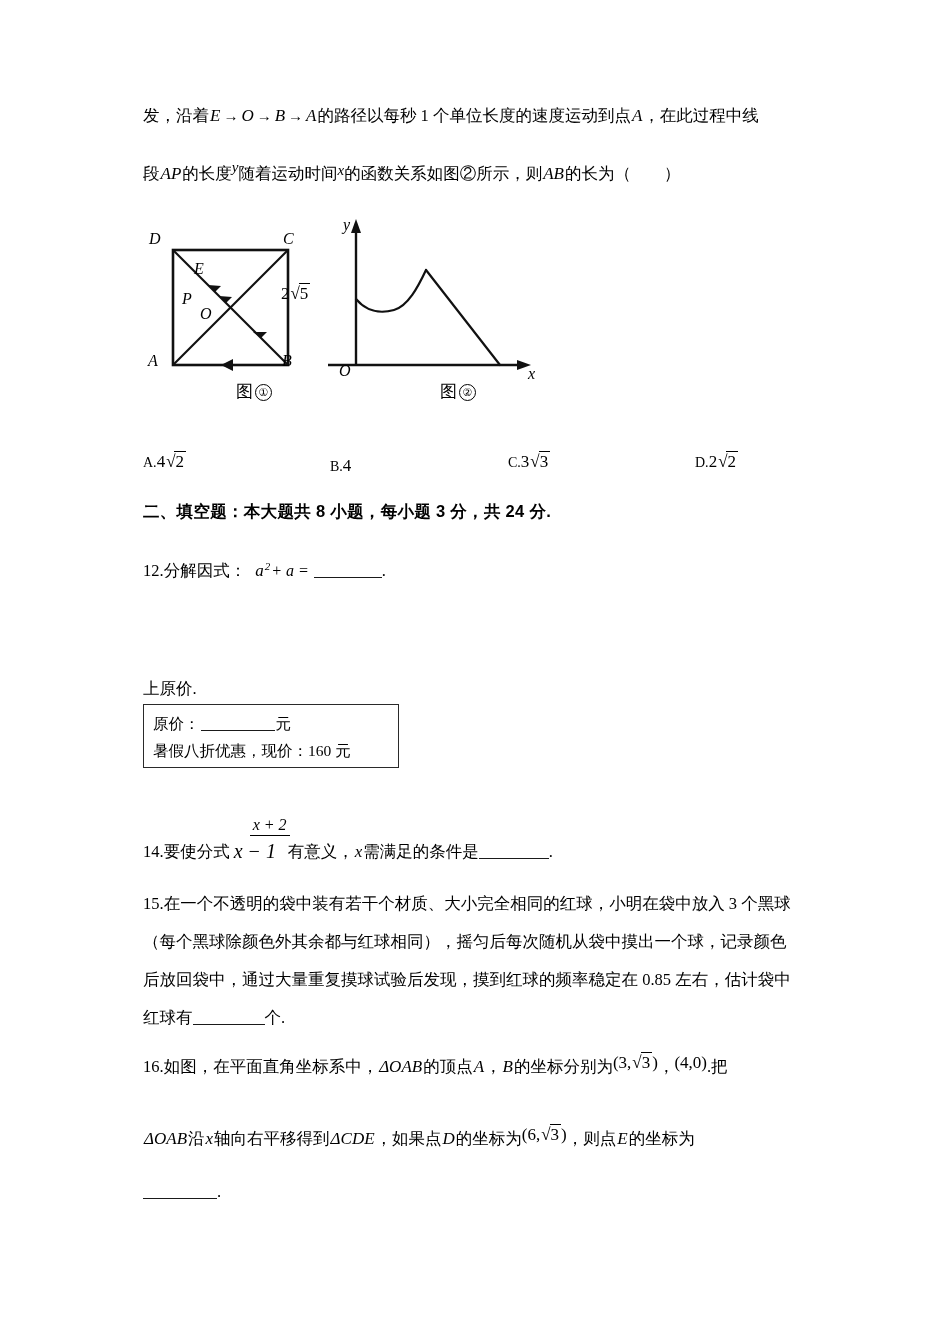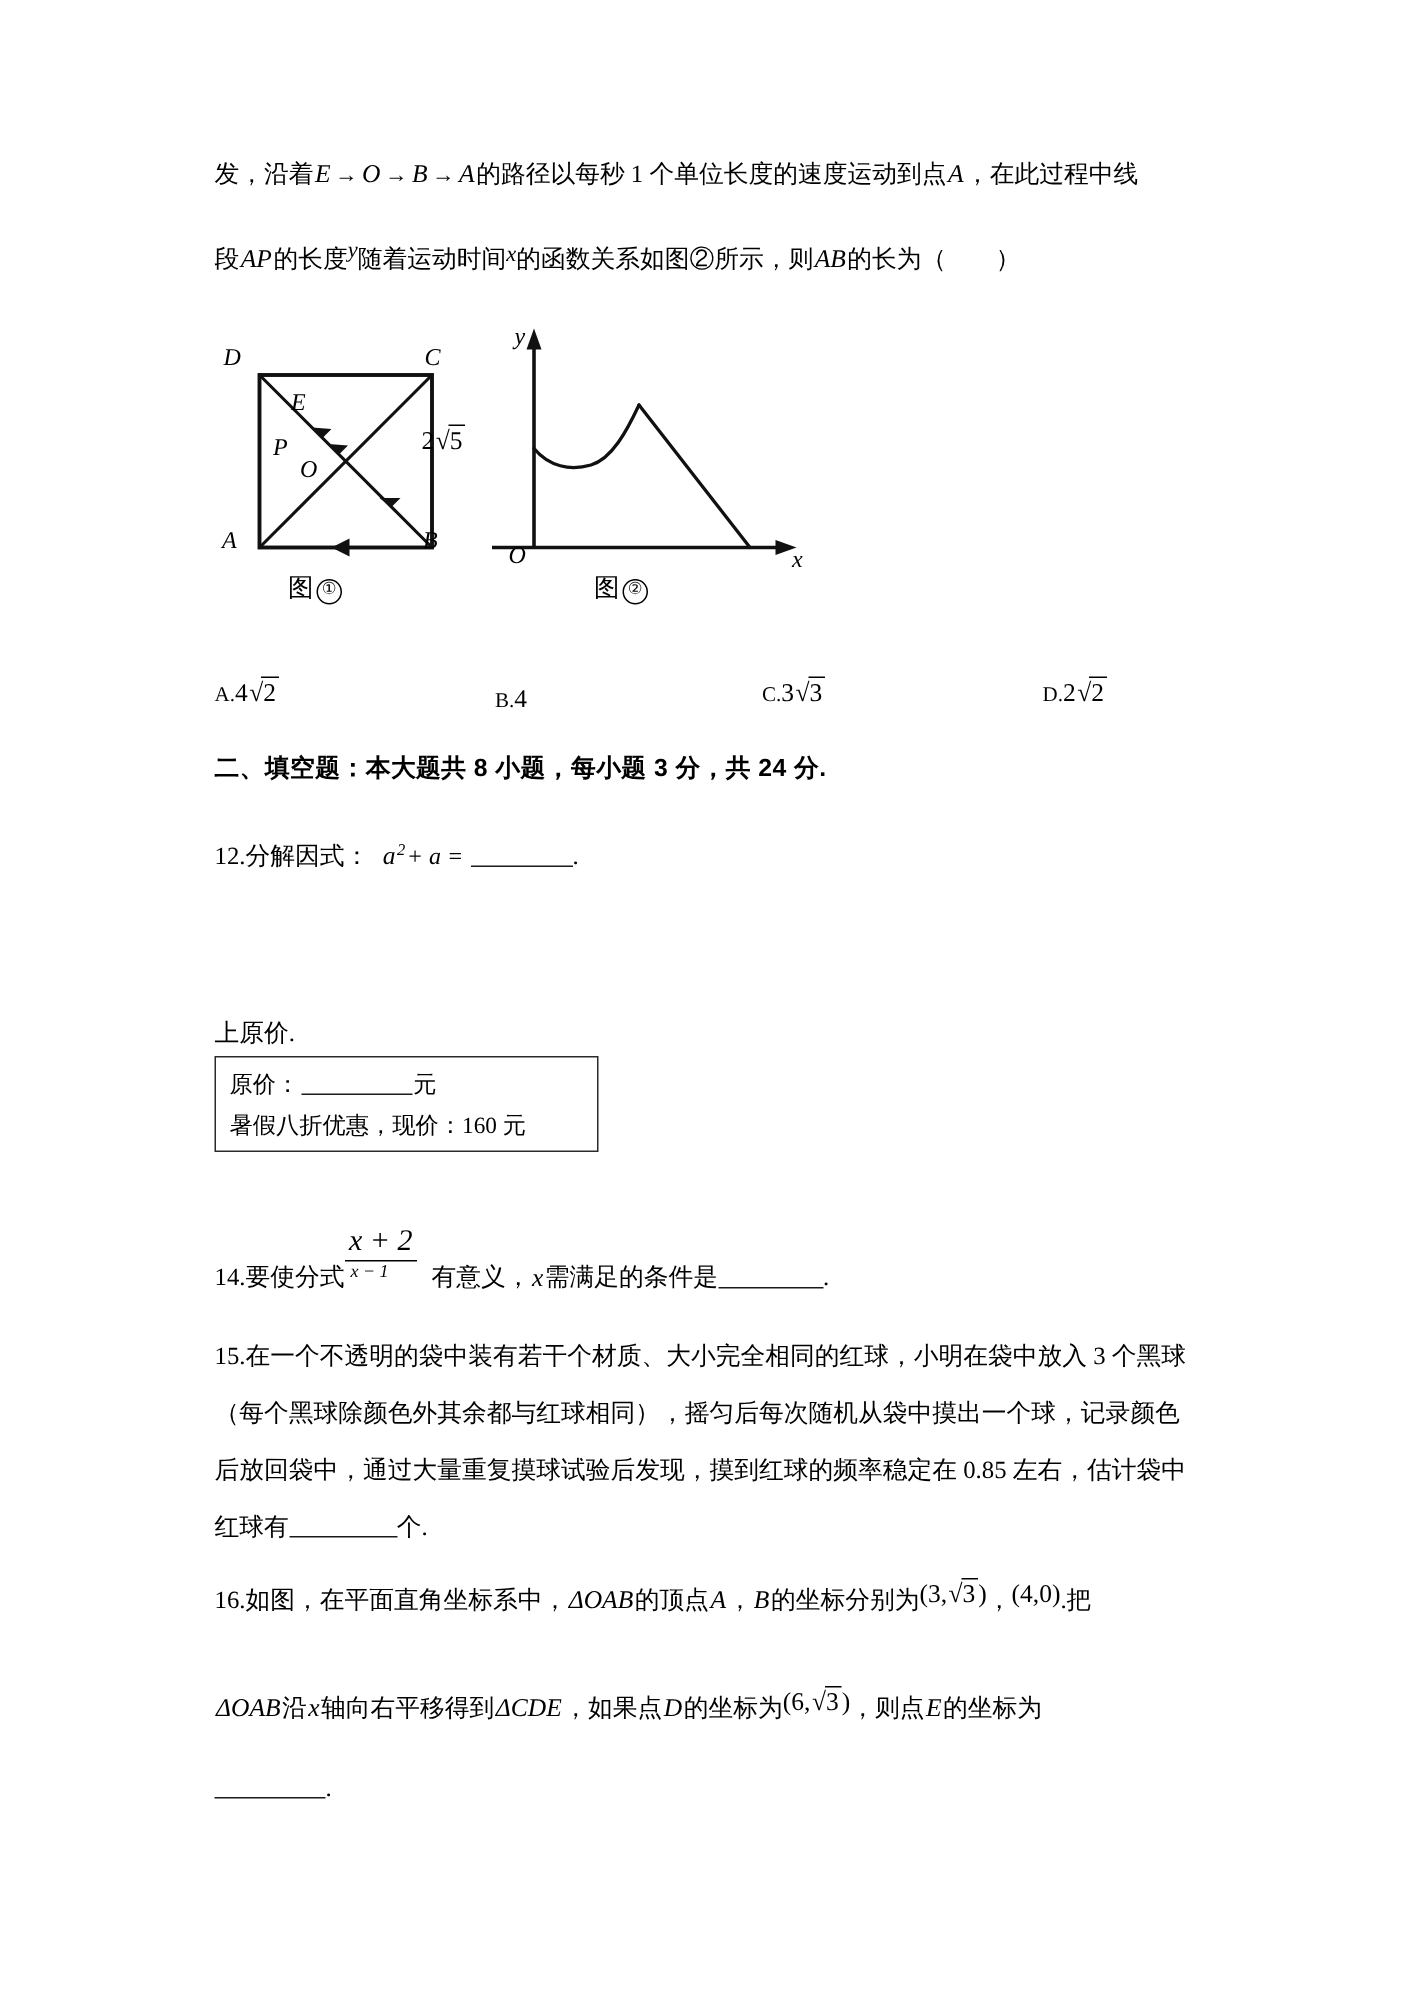--- a/index.html
+++ b/index.html
@@ -79,21 +79,22 @@
   #figures {
     position: absolute;
     left: 143px;
     top: 210px;
     width: 420px;
     height: 205px;
   }
   .figcap {
     position: absolute;
     font-size: 17px;
-    font-family: Liberation Mono, monospace;
+    font-family: Liberation Sans, sans-serif;
+    margin-left: 44px;
   }
   .circnum {
     display: inline-block;
     border: 1.2px solid #000;
     border-radius: 50%;
     width: 15px; height: 15px;
     line-height: 14px;
     text-align: center;
     font-size: 11px;
     vertical-align: 1px;
@@ -123,31 +124,31 @@
   
   .frac {
     display: inline-block;
     position: relative;
     width: 58px;
     height: 1em;
     vertical-align: baseline;
   }
   .frac .num {
     position: absolute;
-    left: 0; top: -24px;
-    font-size: 20px;
+    left: 20px; top: -24px;
+    font-size: 16px;
     font-style: italic;
     border-bottom: 1px solid #000;
     padding: 0 3px 1px 3px;
     white-space: nowrap;
   }
   .frac .den {
     position: absolute;
     left: 4px; top: 0px;
-    font-size: 12px;
+    font-size: 20px;
     font-style: italic;
     white-space: nowrap;
   }
   .nowrapline { white-space: nowrap; }
 </style>
 </head>
 <body>
 
 <div class="page">
 

